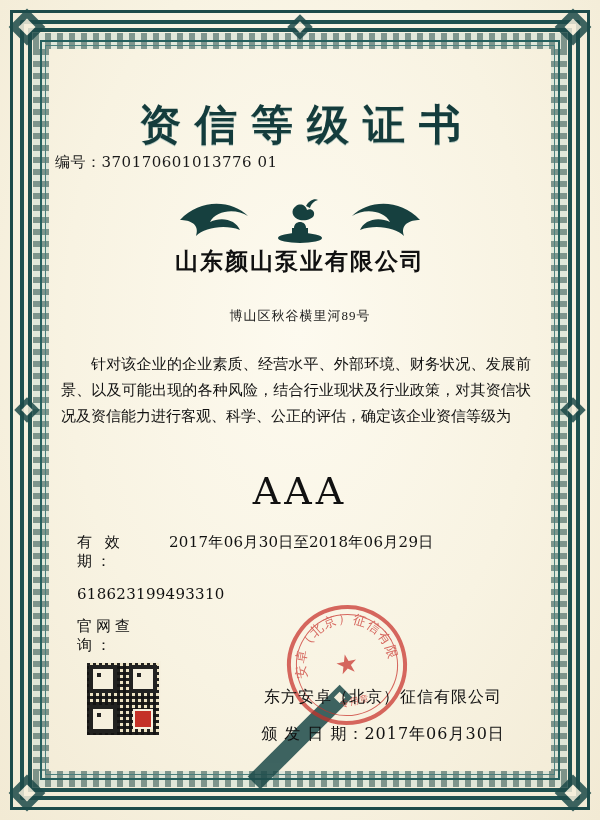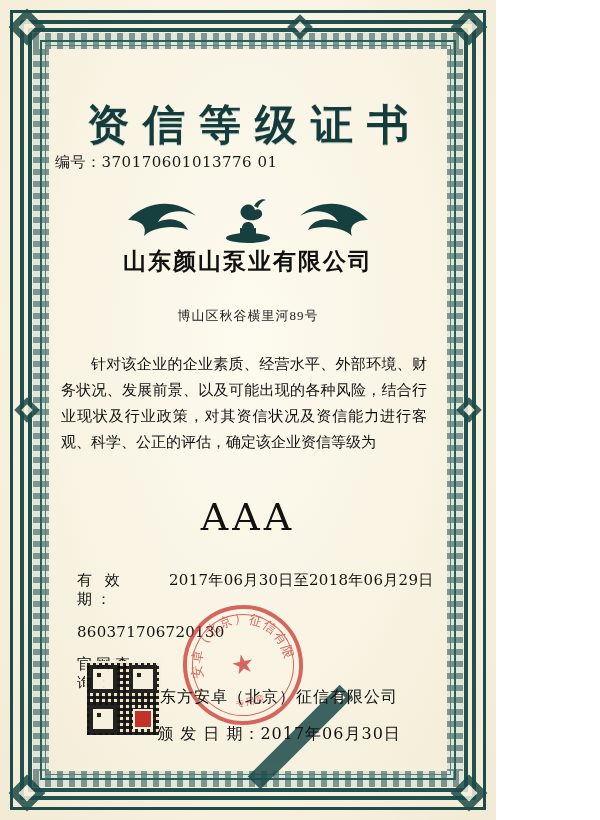--- a/index.html
+++ b/index.html
@@ -8,21 +8,21 @@
     background: #ffffff;
   }
   body {
     width: 600px;
     height: 820px;
     font-family: "Liberation Serif", serif;
     overflow: hidden;
   }
   .certificate {
     position: relative;
-    width: 496px;
+    width: 600px;
     height: 820px;
     background:
       radial-gradient(ellipse at 50% 40%, #fdfaef 0%, #f8f3e2 55%, #f2ead4 100%);
     box-sizing: border-box;
     overflow: hidden;
   }
   
   .border-outer {
     position: absolute;
     left: 10px; top: 10px; right: 10px; bottom: 10px;
@@ -158,21 +158,21 @@
   }
   .grade {
     margin-top: 40px;
     text-align: center;
     font-size: 38px;
     letter-spacing: 4px;
     color: #111;
     font-family: "DejaVu Serif", serif;
   }
   .fields {
-    margin-top: 32px;
+    margin-top: 20px;
     padding-left: 22px;
     font-size: 15px;
     color: #111;
     font-family: "DejaVu Serif", serif;
   }
   .field-row {
     display: flex;
     align-items: baseline;
     margin-bottom: 14px;
   }
@@ -335,21 +335,21 @@
     <div class="body-text">针对该企业的企业素质、经营水平、外部环境、财务状况、发展前景、以及可能出现的各种风险，结合行业现状及行业政策，对其资信状况及资信能力进行客观、科学、公正的评估，确定该企业资信等级为</div>
 
     <div class="grade">AAA</div>
 
     <div class="fields">
       <div class="field-row">
         <div class="field-label">有 效 期：</div>
         <div class="field-value">2017年06月30日至2018年06月29日</div>
       </div>
       <div class="field-row">
-        <div class="field-value">860371706720130</div>
+        <div class="field-value">618623199493310</div>
       </div>
       <div class="field-row">
         <div class="field-label">官网查询：</div>
       </div>
     </div>
 
     <div class="bottom">
 
       <div class="qr">
         <div class="finder tl"></div>

